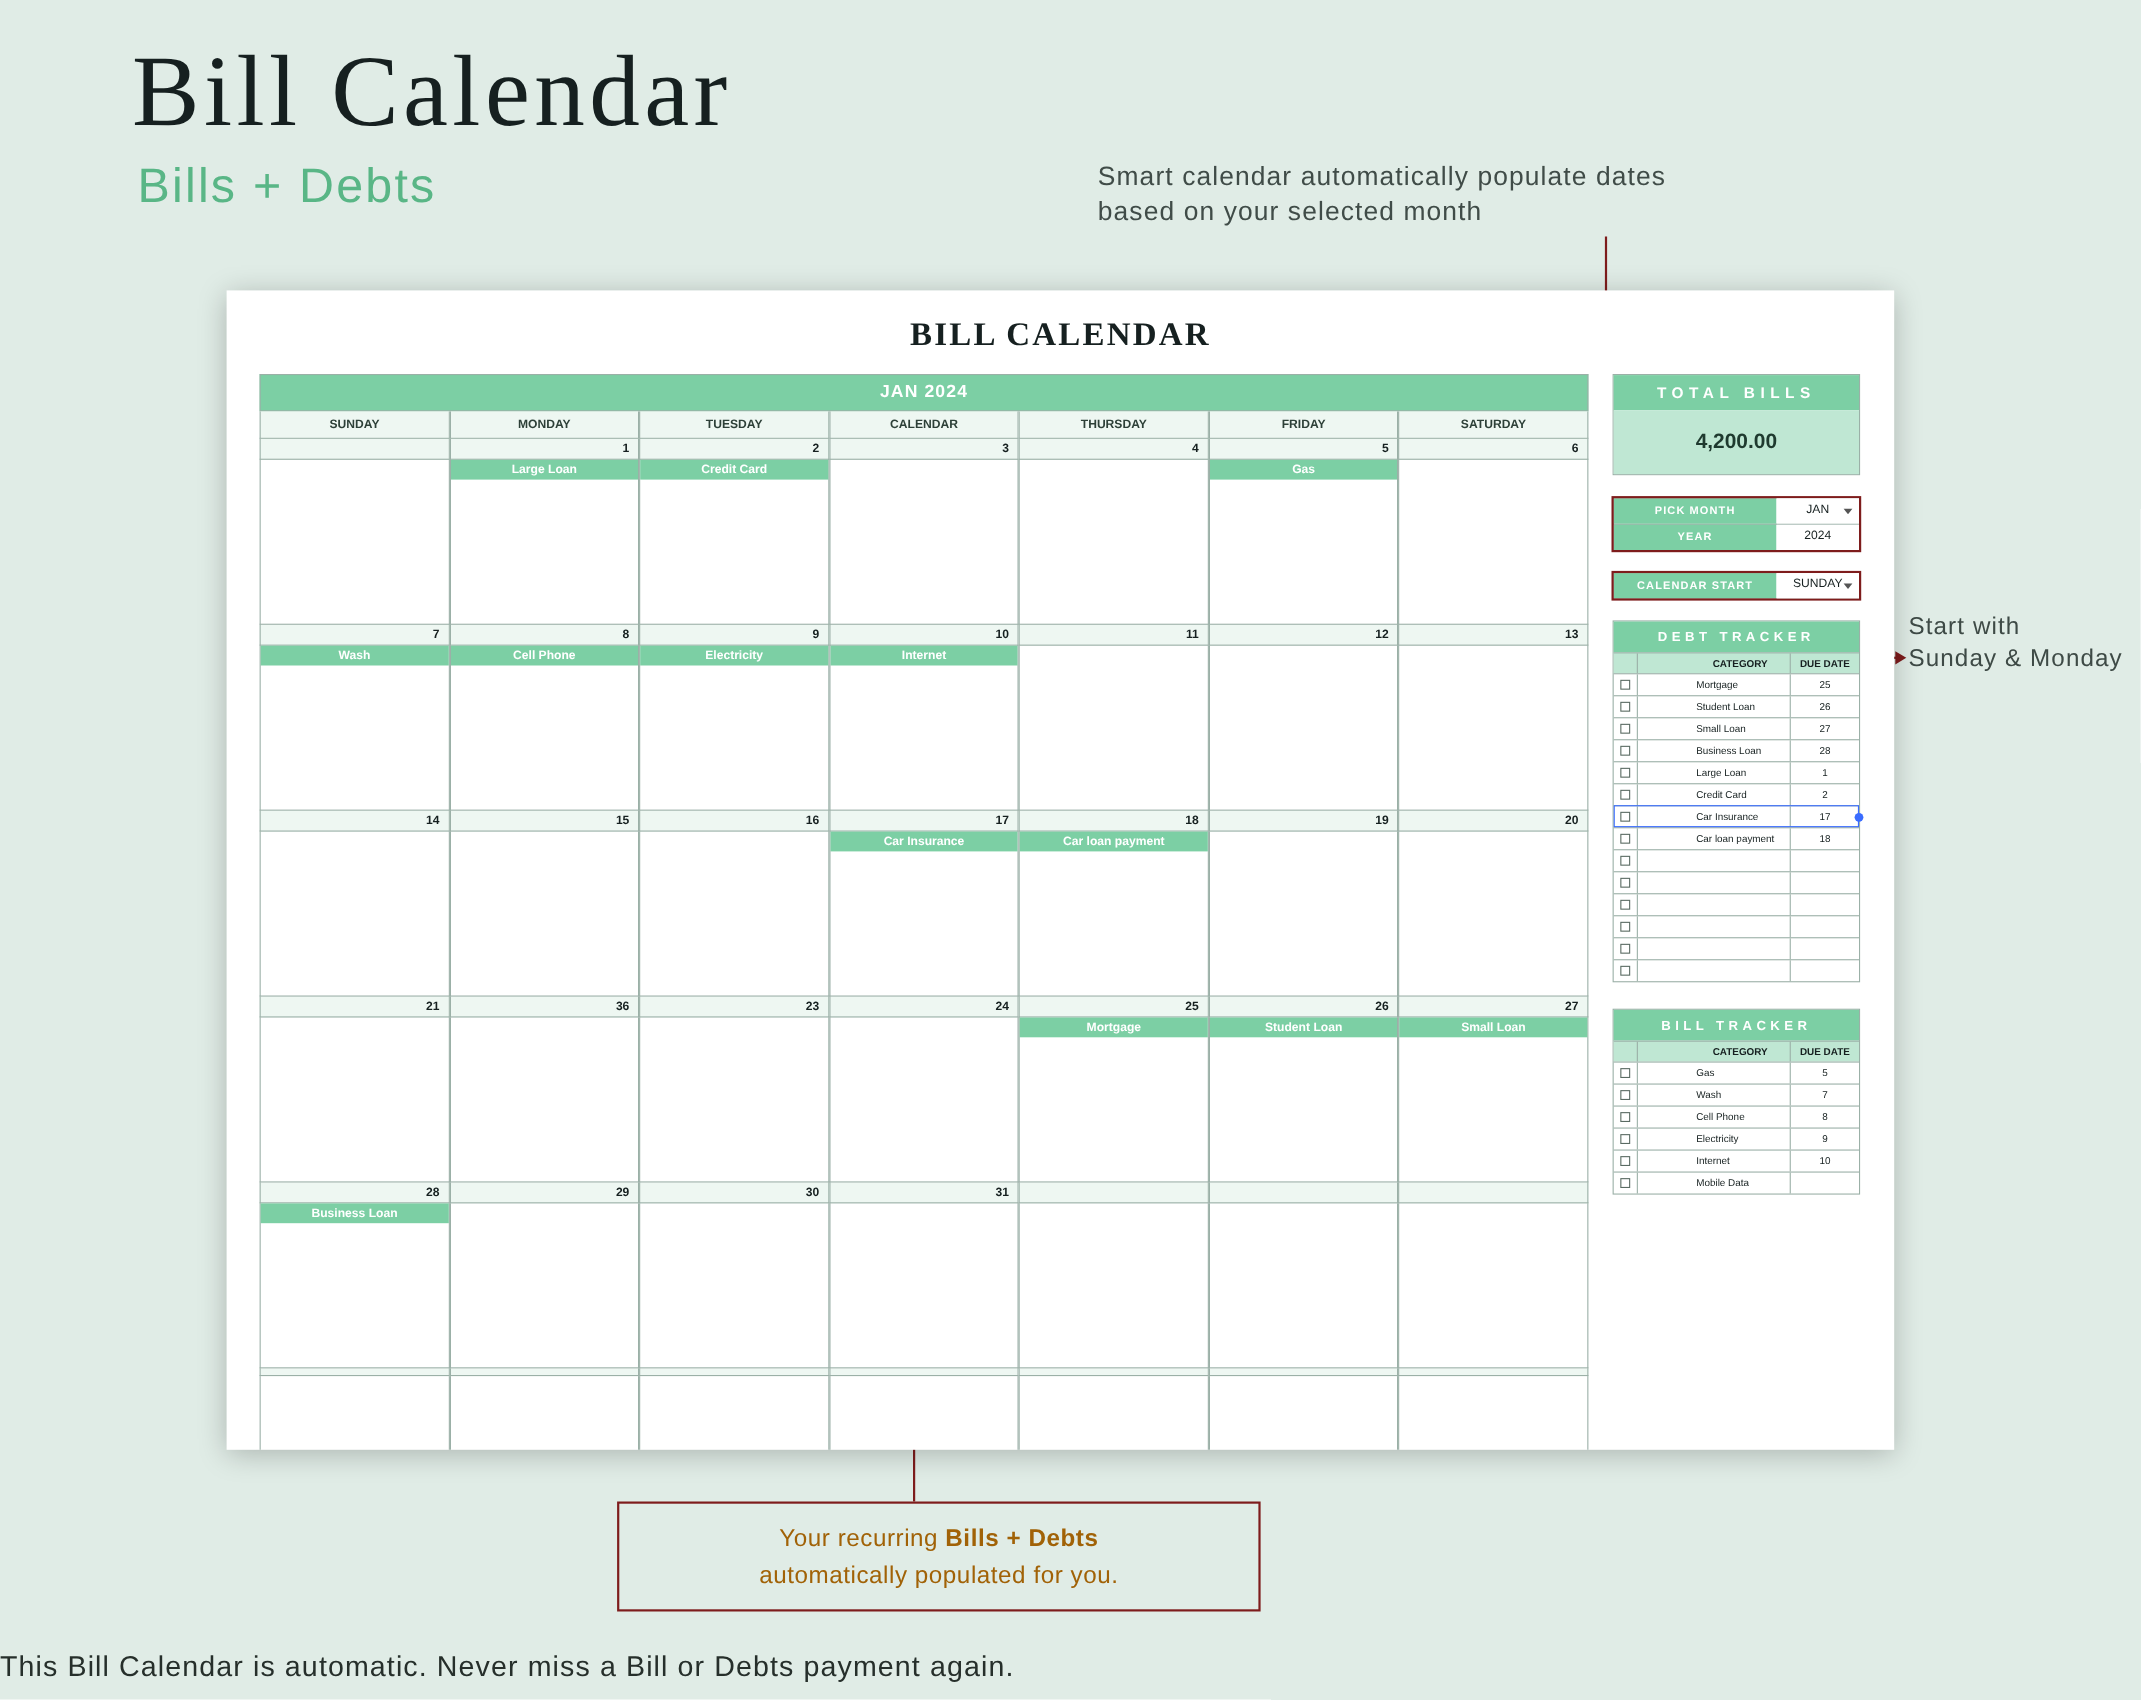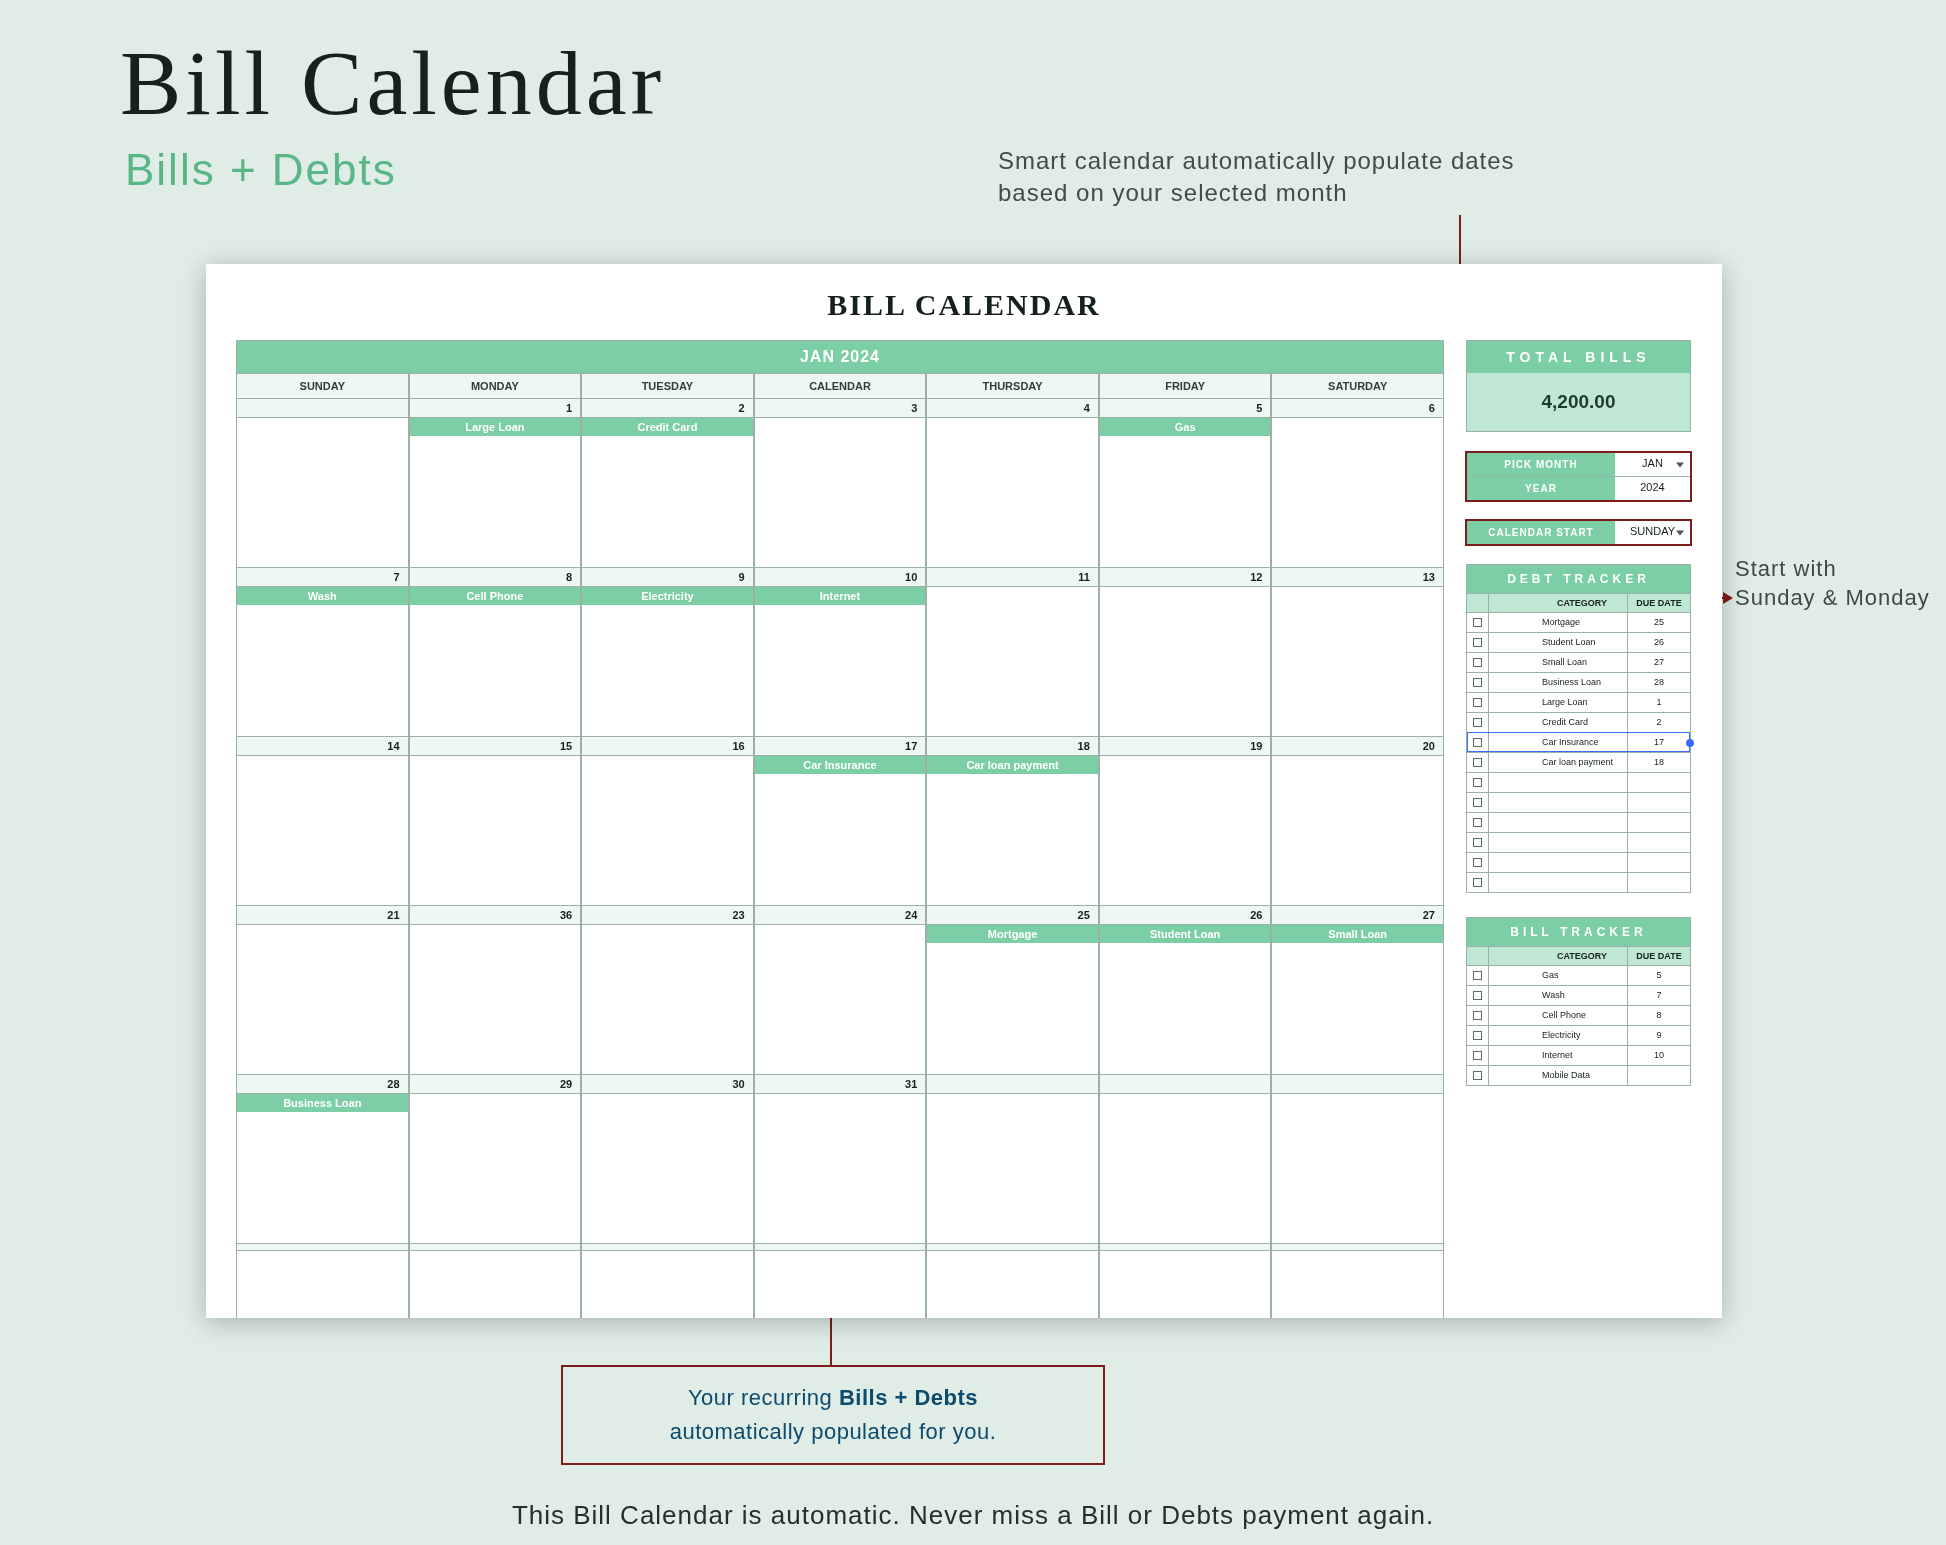--- a/index.html
+++ b/index.html
@@ -264,35 +264,34 @@
   }
   .t-row.sel{outline:1px solid #3a6cff;outline-offset:-1px;position:relative;}
   .t-row.sel::after{
     content:"";position:absolute;right:-4px;top:50%;transform:translateY(-50%);
     width:8px;height:8px;border-radius:50%;background:#3a6cff;
   }
   
   .callout-box{
     position:absolute;
     left:561px; top:1365px;
-    width:544px;
+    width:585px;
     border:2px solid var(--red);
     padding:14px 28px;
     text-align:center;
     font-family:Verdana,sans-serif;
     font-size:22px;
-    color:#0c4a6e;
+    color:#a16207;
     line-height:1.55;
     letter-spacing:.5px;
   }
   .callout-box b{font-weight:700;}
   .bottom-line{
     position:absolute;
     left:0; right:0; top:1500px;
-    text-align:center;
     font-family:Verdana,sans-serif;
     font-size:26px;
     letter-spacing:1px;
     color:#262f2b;
   }
 </style>
 </head>
 <body>
 
 <div class="title">Bill Calendar</div>

